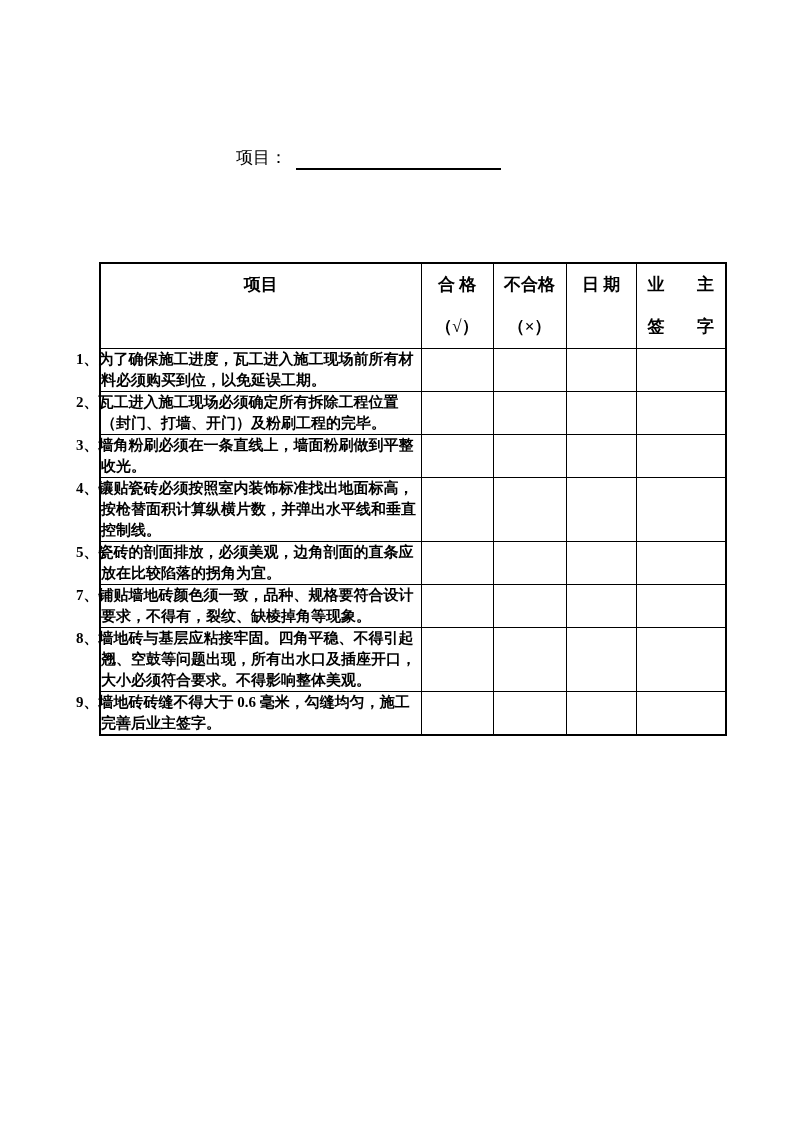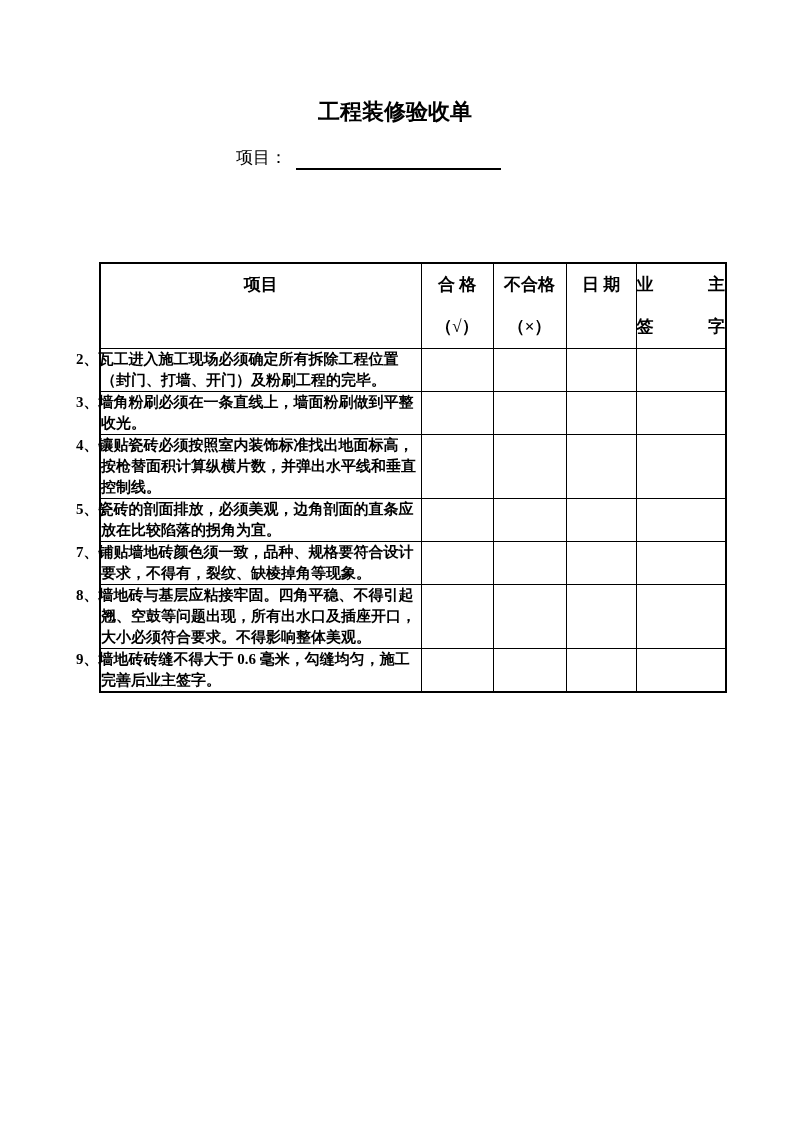--- a/index.html
+++ b/index.html
@@ -66,39 +66,38 @@
     vertical-align: top;
     font-weight: bold;
     margin-left: 16px;
   }
   tr.header-row { height: 85px; }
   .header-row th { font-size: 17px; text-align: center; }
   .hl { line-height: 42px; height: 42px; }
   .hl-just {
     text-align: justify;
     text-align-last: justify;
-    padding: 0 0;
+    padding: 0 11px;
   }
   tr.h2 { height: 42px; }
   tr.h3 { height: 63px; }
   td.c-item {
     font-size: 15px;
     line-height: 21px;
     padding: 0 4px 0 33px;
     text-indent: -25px;
     text-align: left;
   }
   td.c-blank { background: #fff; }
 </style>
 </head>
 <body>
 
 <div class="page">
 
-  <div class="doc-title">工程装修验收单</div>
 
   <div class="project-line">
     <span class="project-label">项目：</span><span class="project-underline"></span>
   </div>
 
 
   <table class="acceptance">
     <colgroup>
       <col style="width:321px">
       <col style="width:72px">
@@ -122,20 +121,27 @@
         <th>
           <div class="hl">日 期</div>
         </th>
         <th>
           <div class="hl hl-just">业 主</div>
           <div class="hl hl-just">签 字</div>
         </th>
       </tr>
     </thead>
     <tbody>
+      <tr class="h2">
+        <td class="c-item">1、为了确保施工进度，瓦工进入施工现场前所有材料必须购买到位，以免延误工期。</td>
+        <td class="c-blank"></td>
+        <td class="c-blank"></td>
+        <td class="c-blank"></td>
+        <td class="c-blank"></td>
+      </tr>
       <tr class="h2">
         <td class="c-item">2、瓦工进入施工现场必须确定所有拆除工程位置（封门、打墙、开门）及粉刷工程的完毕。</td>
         <td class="c-blank"></td>
         <td class="c-blank"></td>
         <td class="c-blank"></td>
         <td class="c-blank"></td>
       </tr>
       <tr class="h2">
         <td class="c-item">3、墙角粉刷必须在一条直线上，墙面粉刷做到平整收光。</td>
         <td class="c-blank"></td>

